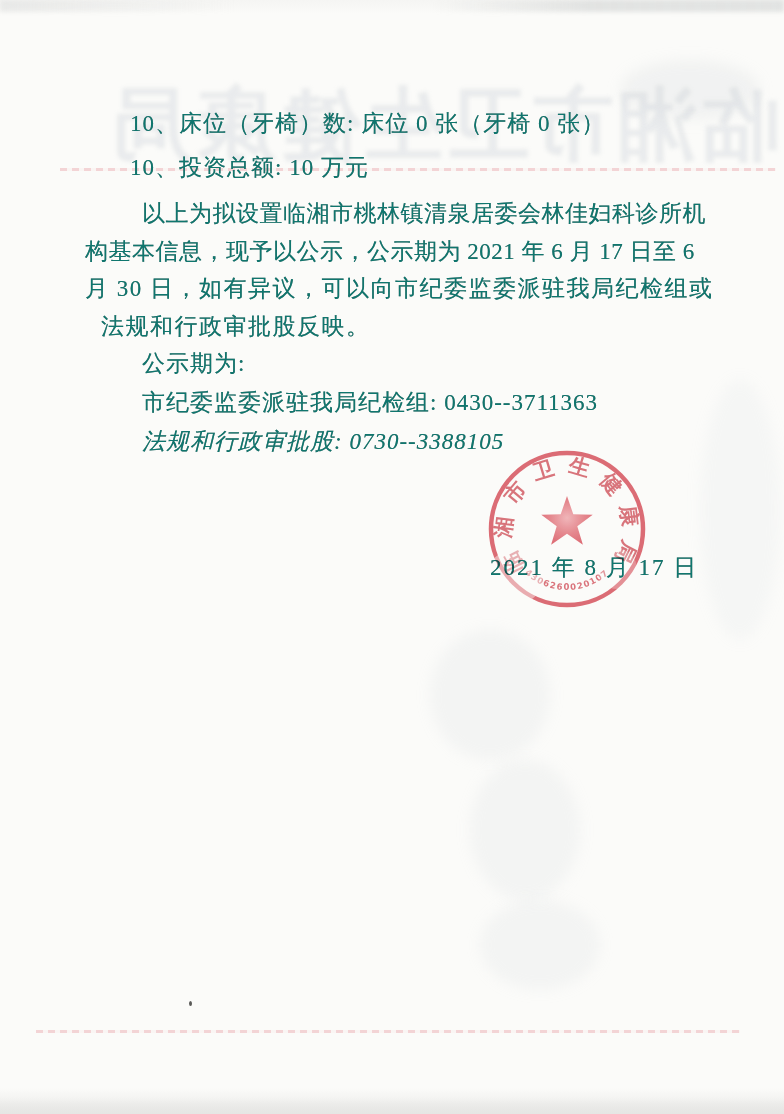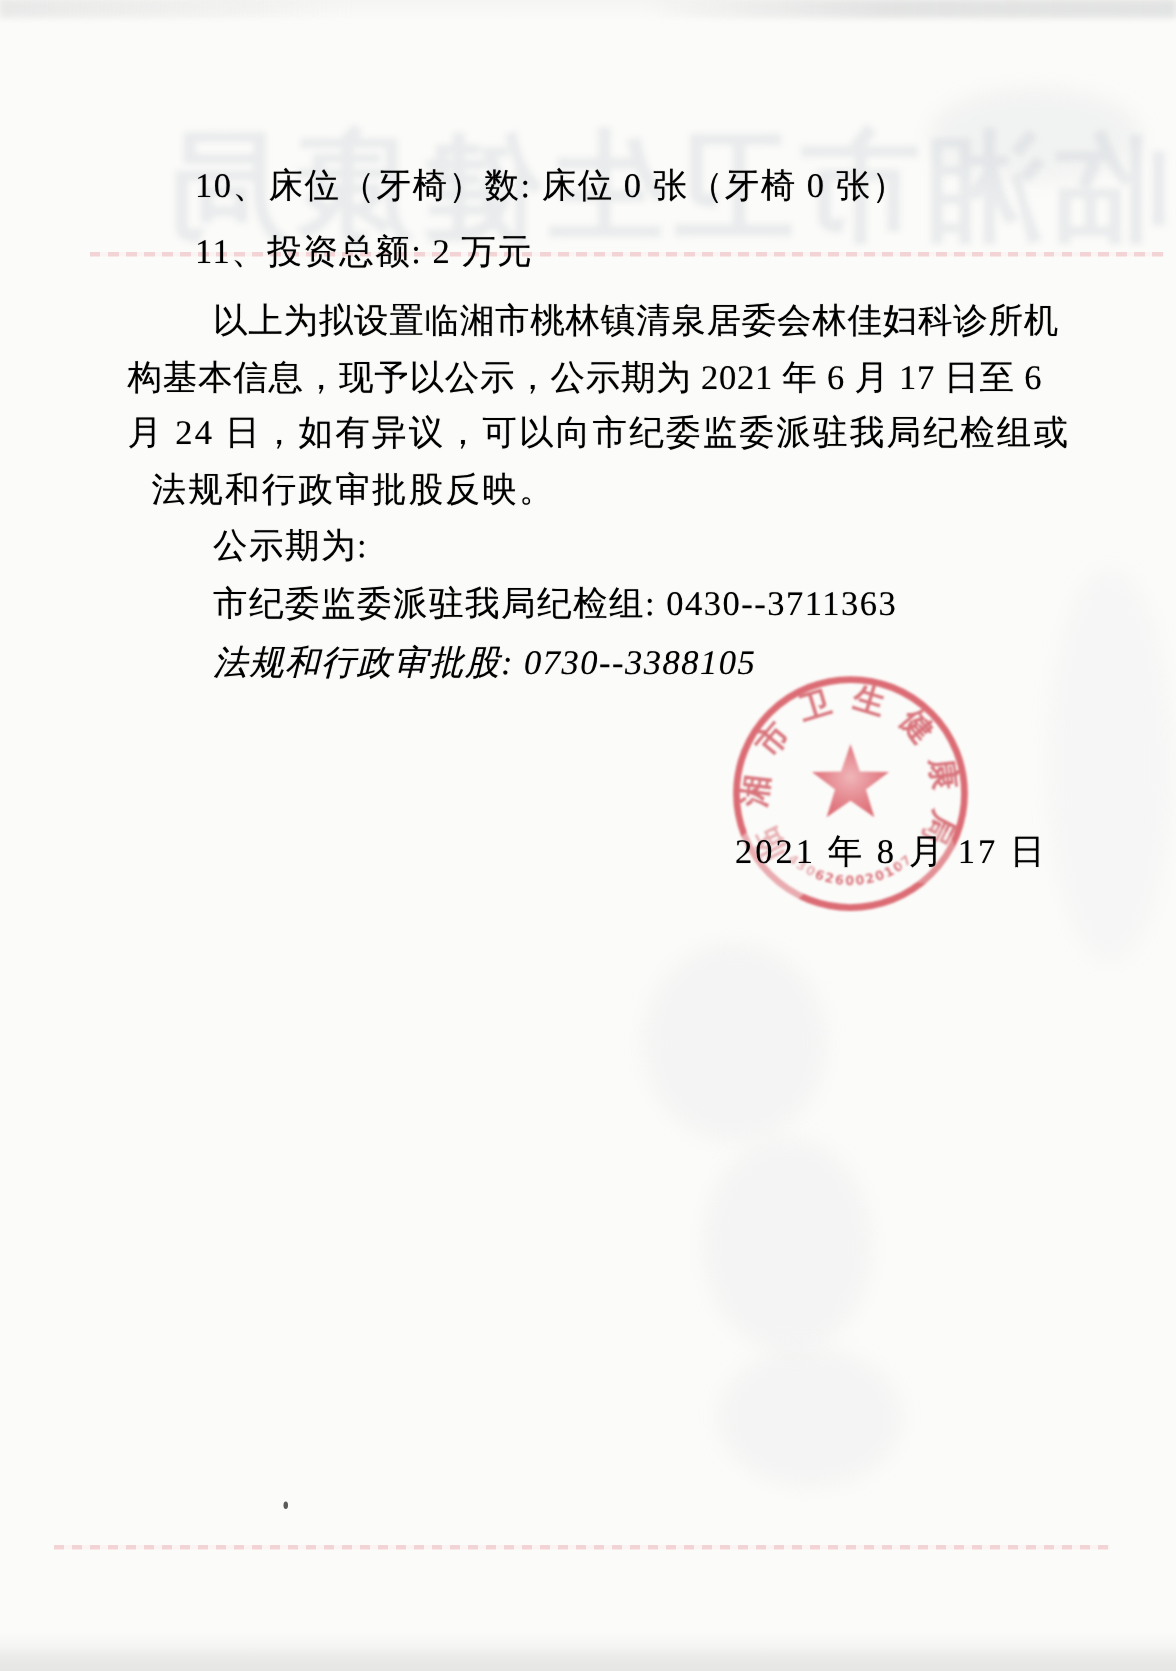--- a/index.html
+++ b/index.html
@@ -2,21 +2,21 @@
 <html><head>
 <meta charset="utf-8">
 <style>
   html,body{margin:0;padding:0;}
   body{width:784px;height:1114px;position:relative;overflow:hidden;
        background:#fafaf8;
        font-family:"Liberation Serif","DejaVu Serif",serif;}
   .page{position:absolute;inset:0;background:linear-gradient(180deg,#f6f6f4 0px,#fbfbf9 14px,#fbfbf9 1090px,#ecécea 1114px);}
   .page{background:linear-gradient(180deg,#f5f5f3 0px,#fbfbf9 14px,#fbfbf9 1088px,#e9e9e7 1114px);}
 
-  .line{position:absolute;font-size:23px;color:#000000;letter-spacing:1px;
+  .line{position:absolute;font-size:23px;color:#0f766e;letter-spacing:1px;
         white-space:nowrap;z-index:5;
         text-shadow:0 0 0.6px rgba(45,45,45,0.55);}
 
   .ghost{position:absolute;top:72px;left:140px;width:640px;height:100px;
          transform:scaleX(-1);
          font-size:80px;font-weight:bold;white-space:nowrap;
          color:rgba(148,160,176,0.17);filter:blur(2px);
          letter-spacing:4px;z-index:1;}
 
   .pink-line{position:absolute;height:3px;z-index:2;opacity:.55;filter:blur(.4px);
@@ -56,24 +56,24 @@
 <div class="pink-line pink-line-1"></div>
 <div class="pink-line pink-line-2"></div>
 <div class="speck"></div>
 <div class="smudge" style="top:630px;left:430px;width:120px;height:130px;"></div>
 <div class="smudge" style="top:760px;left:470px;width:110px;height:140px;"></div>
 <div class="smudge" style="top:900px;left:480px;width:120px;height:90px;"></div>
 <div class="smudge" style="top:380px;left:700px;width:80px;height:260px;background:rgba(196,204,214,0.10);"></div>
 <div class="smudge" style="top:60px;left:620px;width:140px;height:60px;background:rgba(190,198,206,0.16);"></div>
 
 <div class="line" style="top:108px;left:130px;">10、床位（牙椅）数: 床位 0 张（牙椅 0 张）</div>
-<div class="line" style="top:152px;left:130px;">11、投资总额: 2 万元</div>
+<div class="line" style="top:152px;left:130px;">10、投资总额: 10 万元</div>
 <div class="line" style="top:198px;left:142px;letter-spacing:0.5px;">以上为拟设置临湘市桃林镇清泉居委会林佳妇科诊所机</div>
 <div class="line" style="top:236px;left:85px;letter-spacing:0.5px;">构基本信息，现予以公示，公示期为 2021 年 6 月 17 日至 6</div>
-<div class="line" style="top:273px;left:85px;letter-spacing:1.5px;">月 24 日，如有异议，可以向市纪委监委派驻我局纪检组或</div>
+<div class="line" style="top:273px;left:85px;letter-spacing:1.5px;">月 30 日，如有异议，可以向市纪委监委派驻我局纪检组或</div>
 <div class="line" style="top:311px;left:85px;letter-spacing:1.5px;margin-left:16px;">法规和行政审批股反映。</div>
 <div class="line" style="top:348px;left:142px;">公示期为:</div>
 <div class="line" style="top:387px;left:142px;">市纪委监委派驻我局纪检组: 0430--3711363</div>
 <div class="line" style="top:426px;left:142px;font-style:italic;">法规和行政审批股: 0730--3388105</div>
 
 <div class="line date">2021 年 8 月 17 日</div>
 
 <div class="seal">
   <svg width="200" height="200" viewBox="0 0 200 200">
     <defs>

